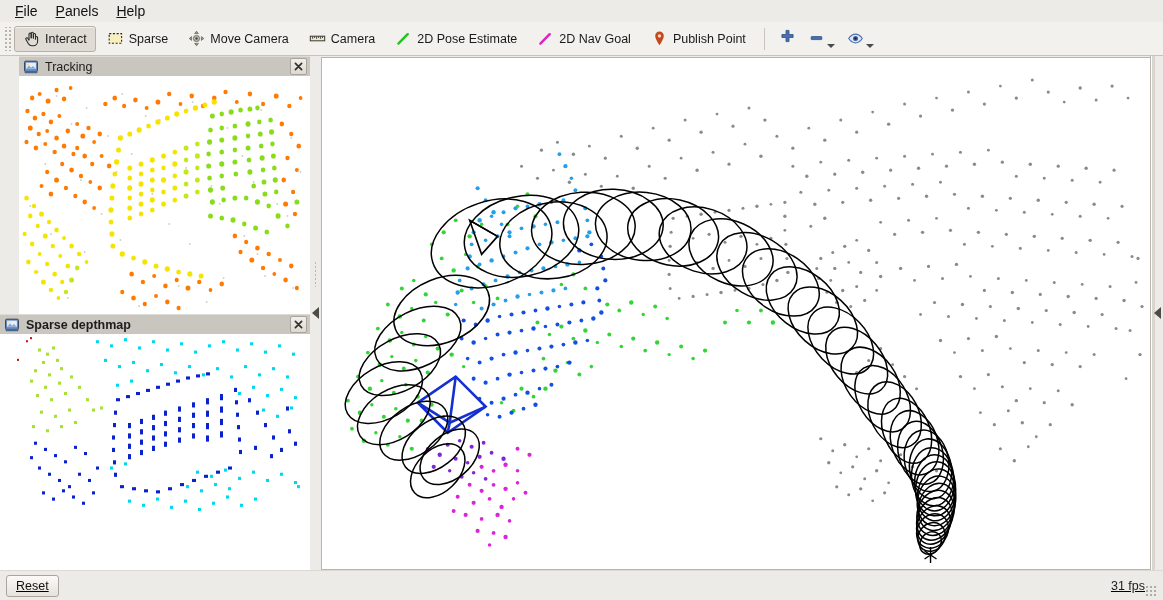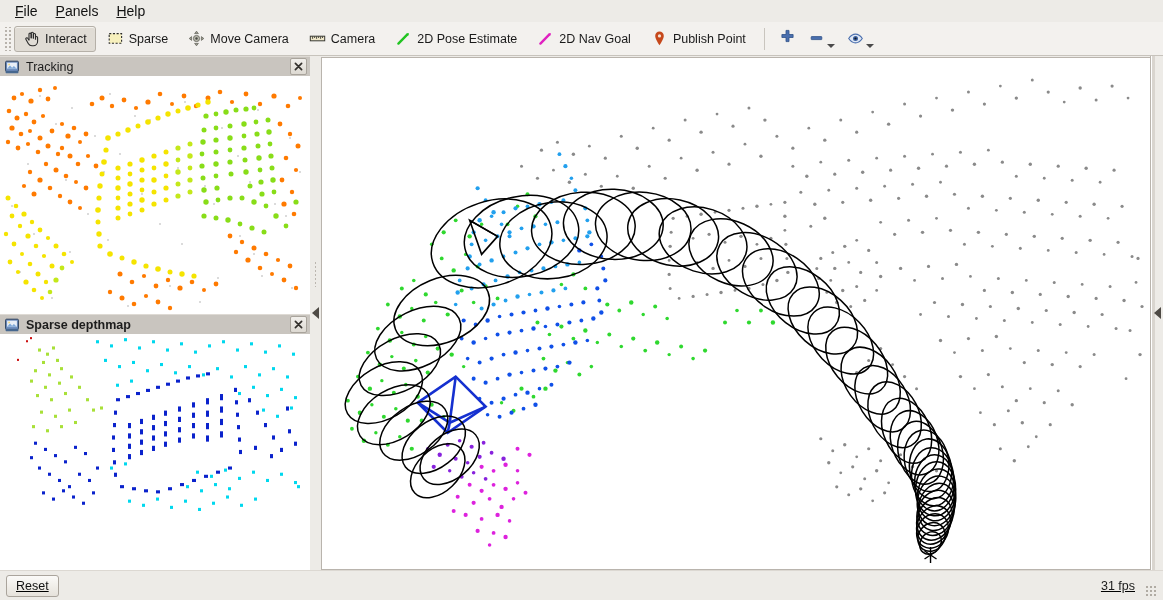--- a/index.html
+++ b/index.html
@@ -130,21 +130,21 @@
     flex-direction: column;
     background: #edebe7;
     box-sizing: border-box;
   }
   .panel {
     display: flex;
     flex-direction: column;
     min-height: 0;
     background: #edebe7;
   }
-  .panel.tracking { flex: 0 0 258px; }
+  .panel.tracking { flex: 0 0 258px; margin-left: 19px; }
   .panel.depth { flex: 1 1 auto; font-weight: bold; }
   .panel-title {
     height: 20px;
     flex: 0 0 20px;
     background: #c9c5bf;
     border-top: 1px solid #dedad4;
     display: flex;
     align-items: center;
     padding: 0 3px 0 5px;
     box-sizing: border-box;
@@ -272,21 +272,21 @@
     border-radius: 3px;
     cursor: default;
     display: flex;
     align-items: center;
     font-family: "Liberation Sans", sans-serif;
   }
   .status-spacer { flex: 1 1 auto; }
   .fps {
     font-size: 12.5px;
     color: #1b1b1b;
-    margin-right: 10px;
+    margin-right: 0;
     white-space: nowrap;
   }
   .resize-grip {
     width: 13px; height: 13px;
     background-image: radial-gradient(circle, #b0aba3 0.9px, transparent 1px);
     background-size: 4px 4px;
     margin-right: 1px;
     align-self: flex-end;
     margin-bottom: 2px;
   }

